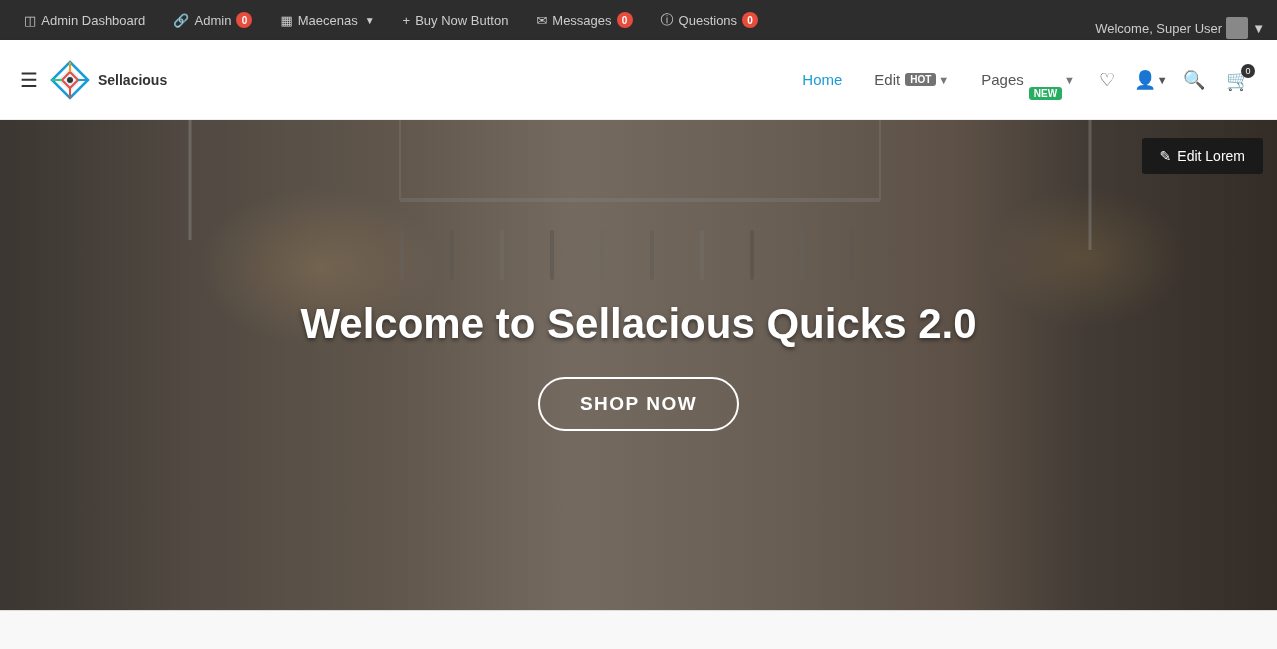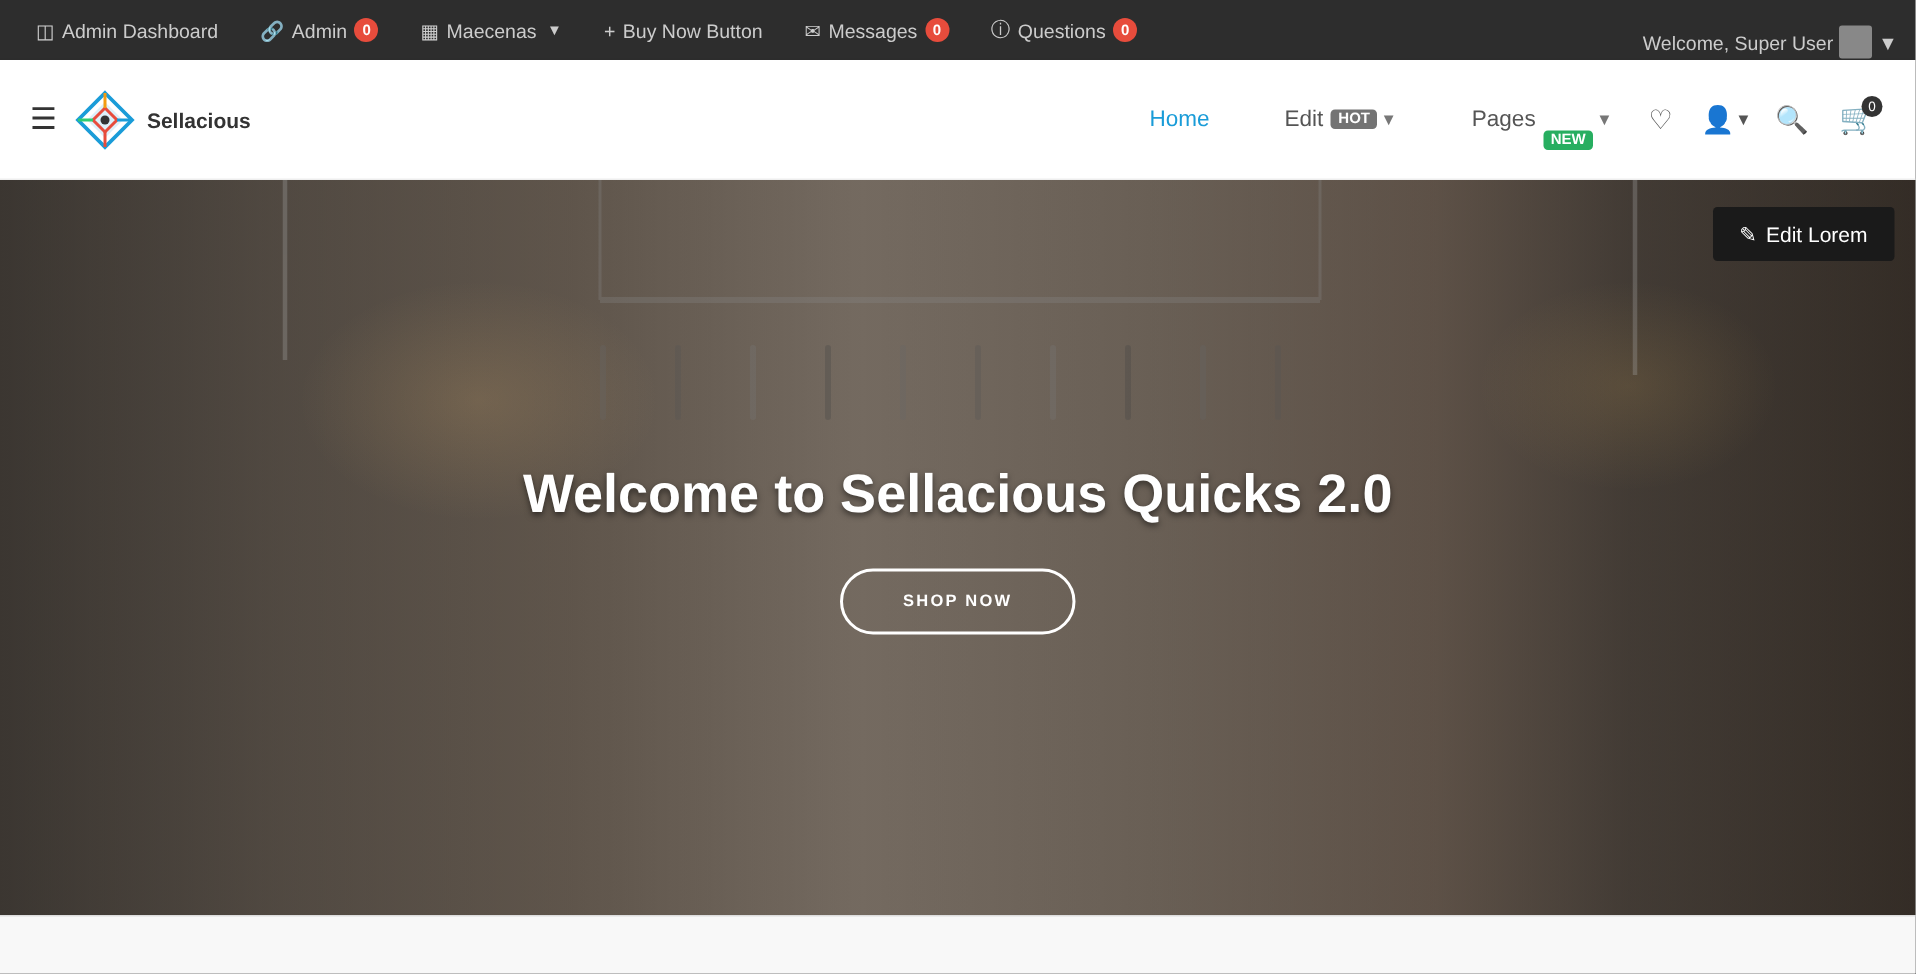--- a/index.html
+++ b/index.html
@@ -88,21 +88,21 @@
       height: 40px;
     }
     .logo-text {
       font-size: 14px;
       font-weight: bold;
       color: #333;
     }
     .navbar-menu {
       display: flex;
       align-items: center;
-      gap: 22px;
+      gap: 4px;
     }
     .nav-link {
       padding: 8px 14px;
       font-size: 15px;
       cursor: pointer;
       color: #555;
       text-decoration: none;
       white-space: nowrap;
     }
     .nav-link.active { color: #1a9cd8; font-weight: 500; }
@@ -202,39 +202,39 @@
     }
     .hero-content {
       position: relative;
       z-index: 2;
       text-align: center;
       color: white;
       padding: 20px;
       max-width: 900px;
     }
     .hero-title {
-      font-size: 36px;
+      font-size: 42px;
       font-weight: bold;
       margin-bottom: 28px;
       text-shadow: 0 2px 4px rgba(0,0,0,0.5);
       line-height: 1.2;
     }
     .hero-desc {
       font-size: 16px;
       line-height: 1.7;
       margin-bottom: 36px;
       color: rgba(255,255,255,0.92);
       text-shadow: 0 1px 2px rgba(0,0,0,0.4);
     }
     .hero-btn {
       border: 2px solid white;
       color: white;
       background: transparent;
       padding: 14px 40px;
-      font-size: 11px;
+      font-size: 19px;
       font-weight: 600;
       letter-spacing: 1.5px;
       border-radius: 30px;
       cursor: pointer;
       text-transform: uppercase;
     }
     .edit-page-btn {
       position: absolute;
       top: 18px;
       right: 14px;

